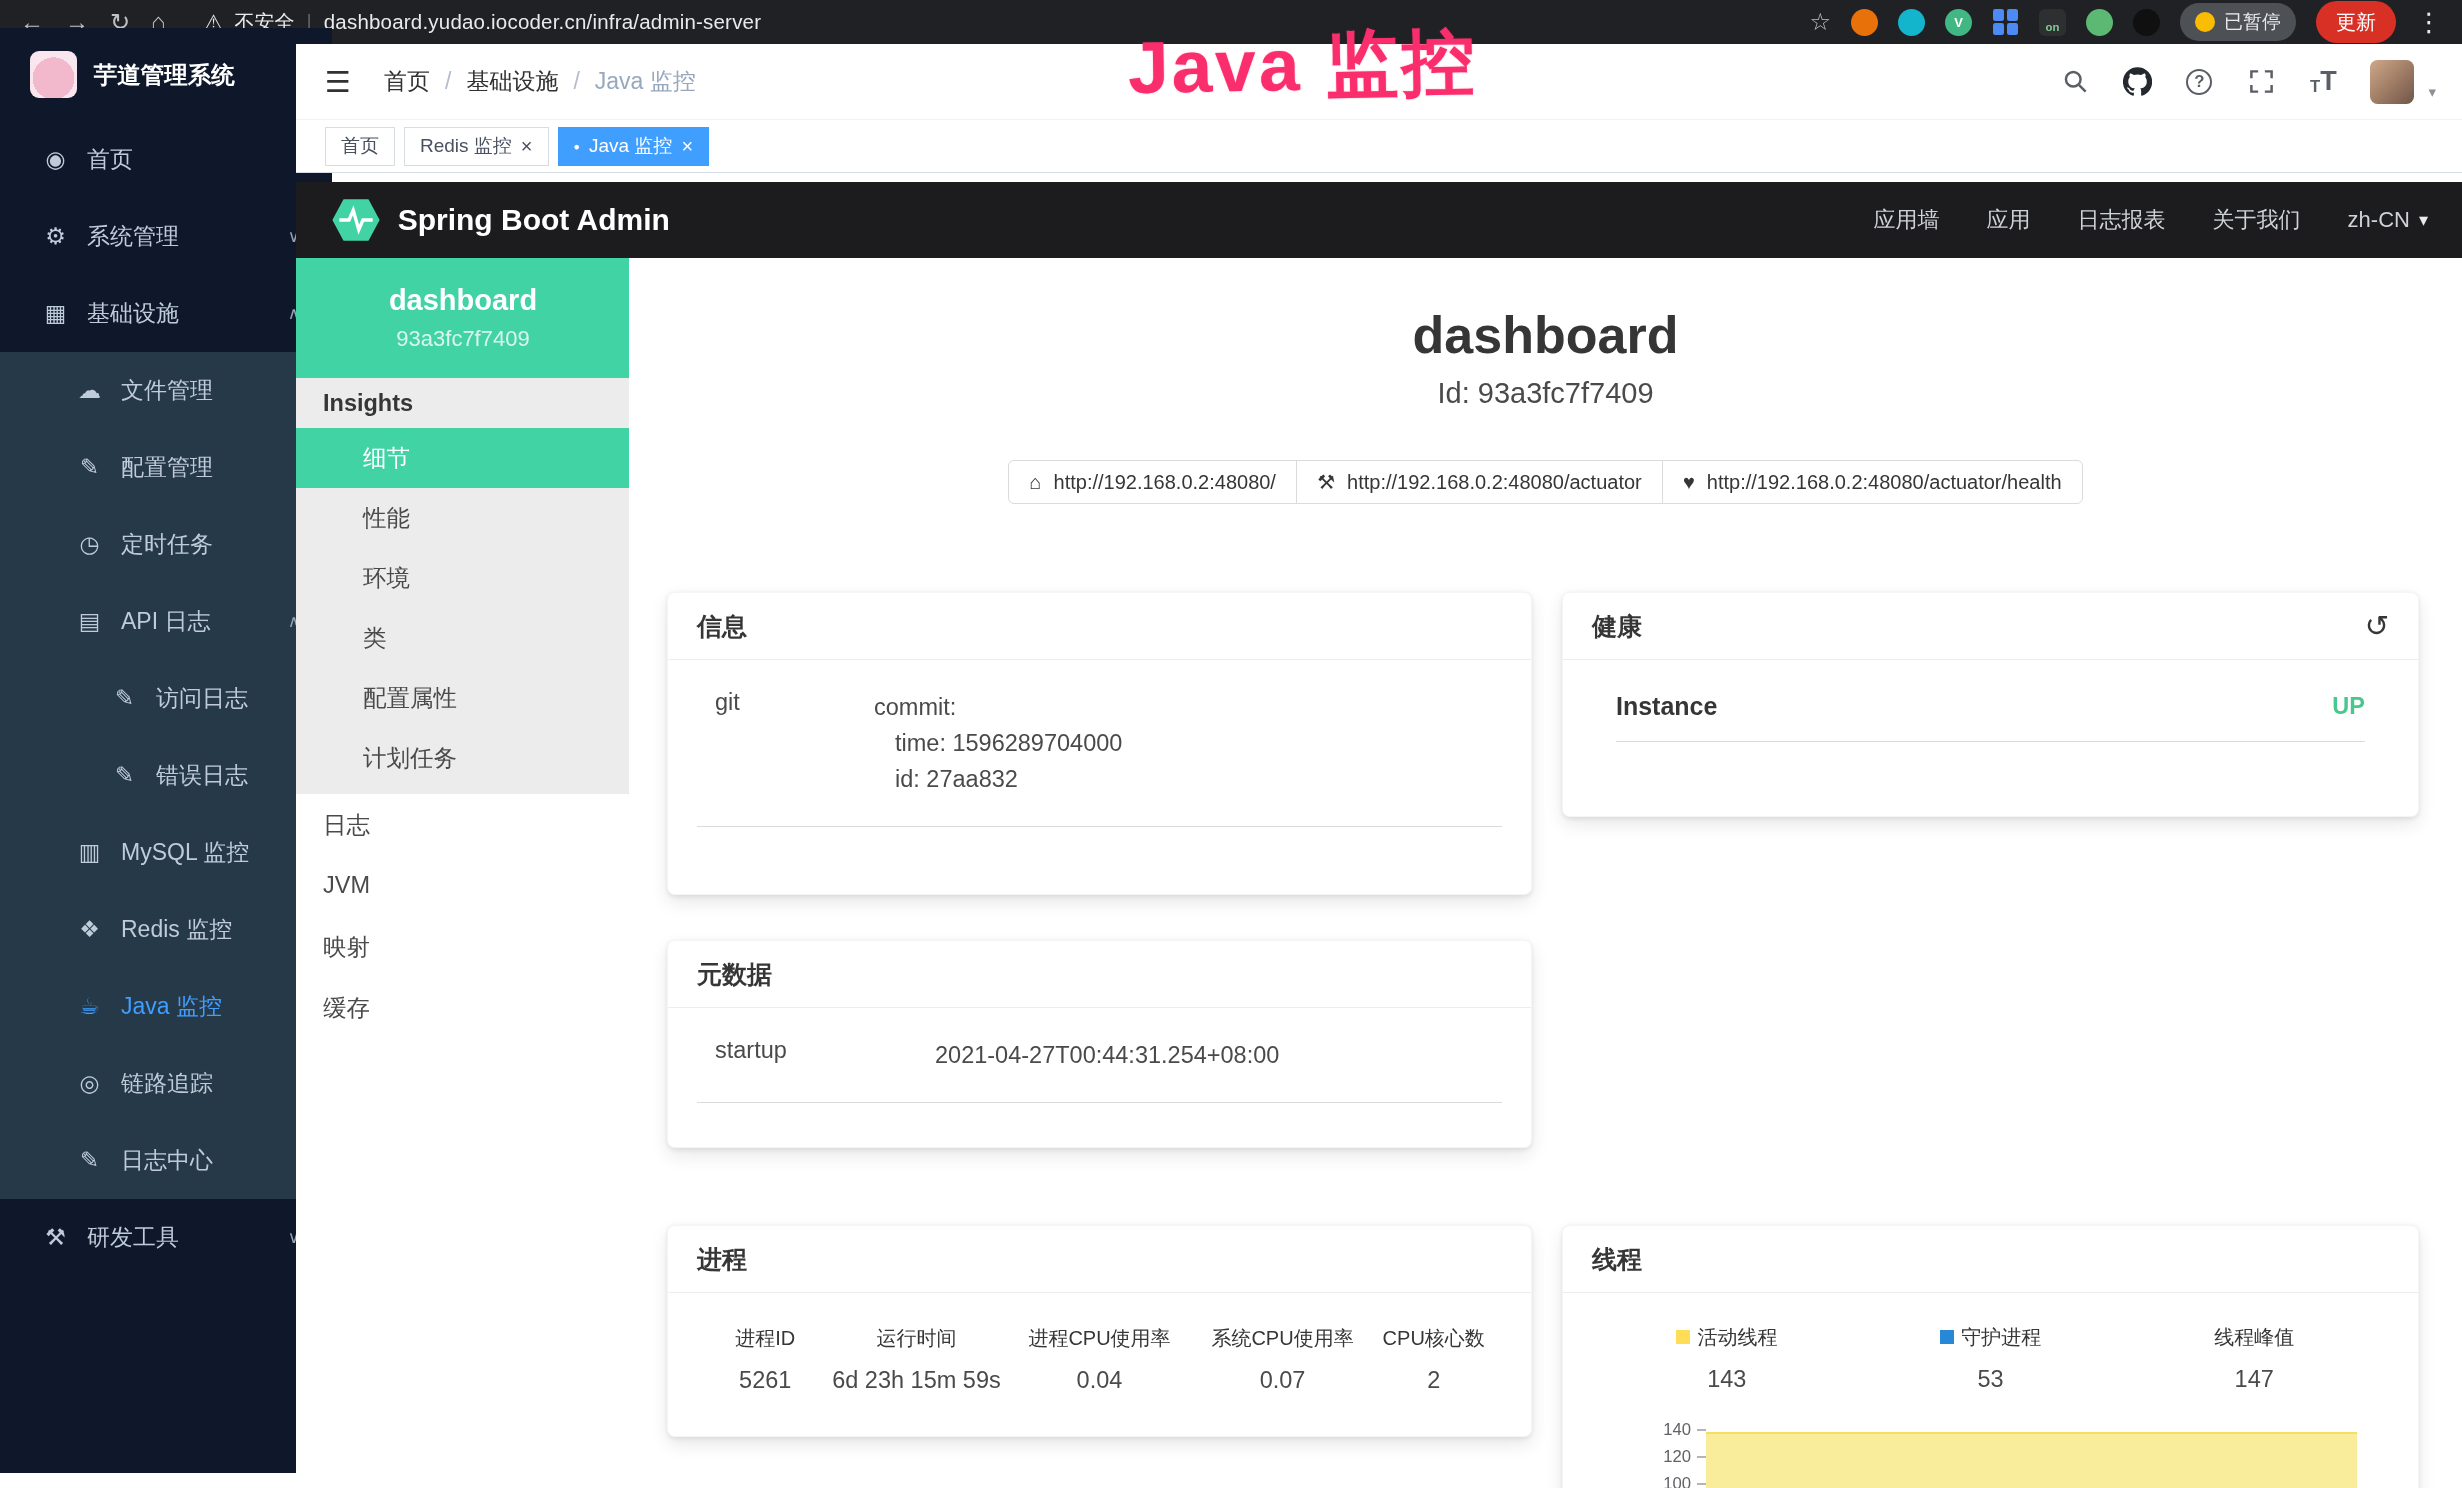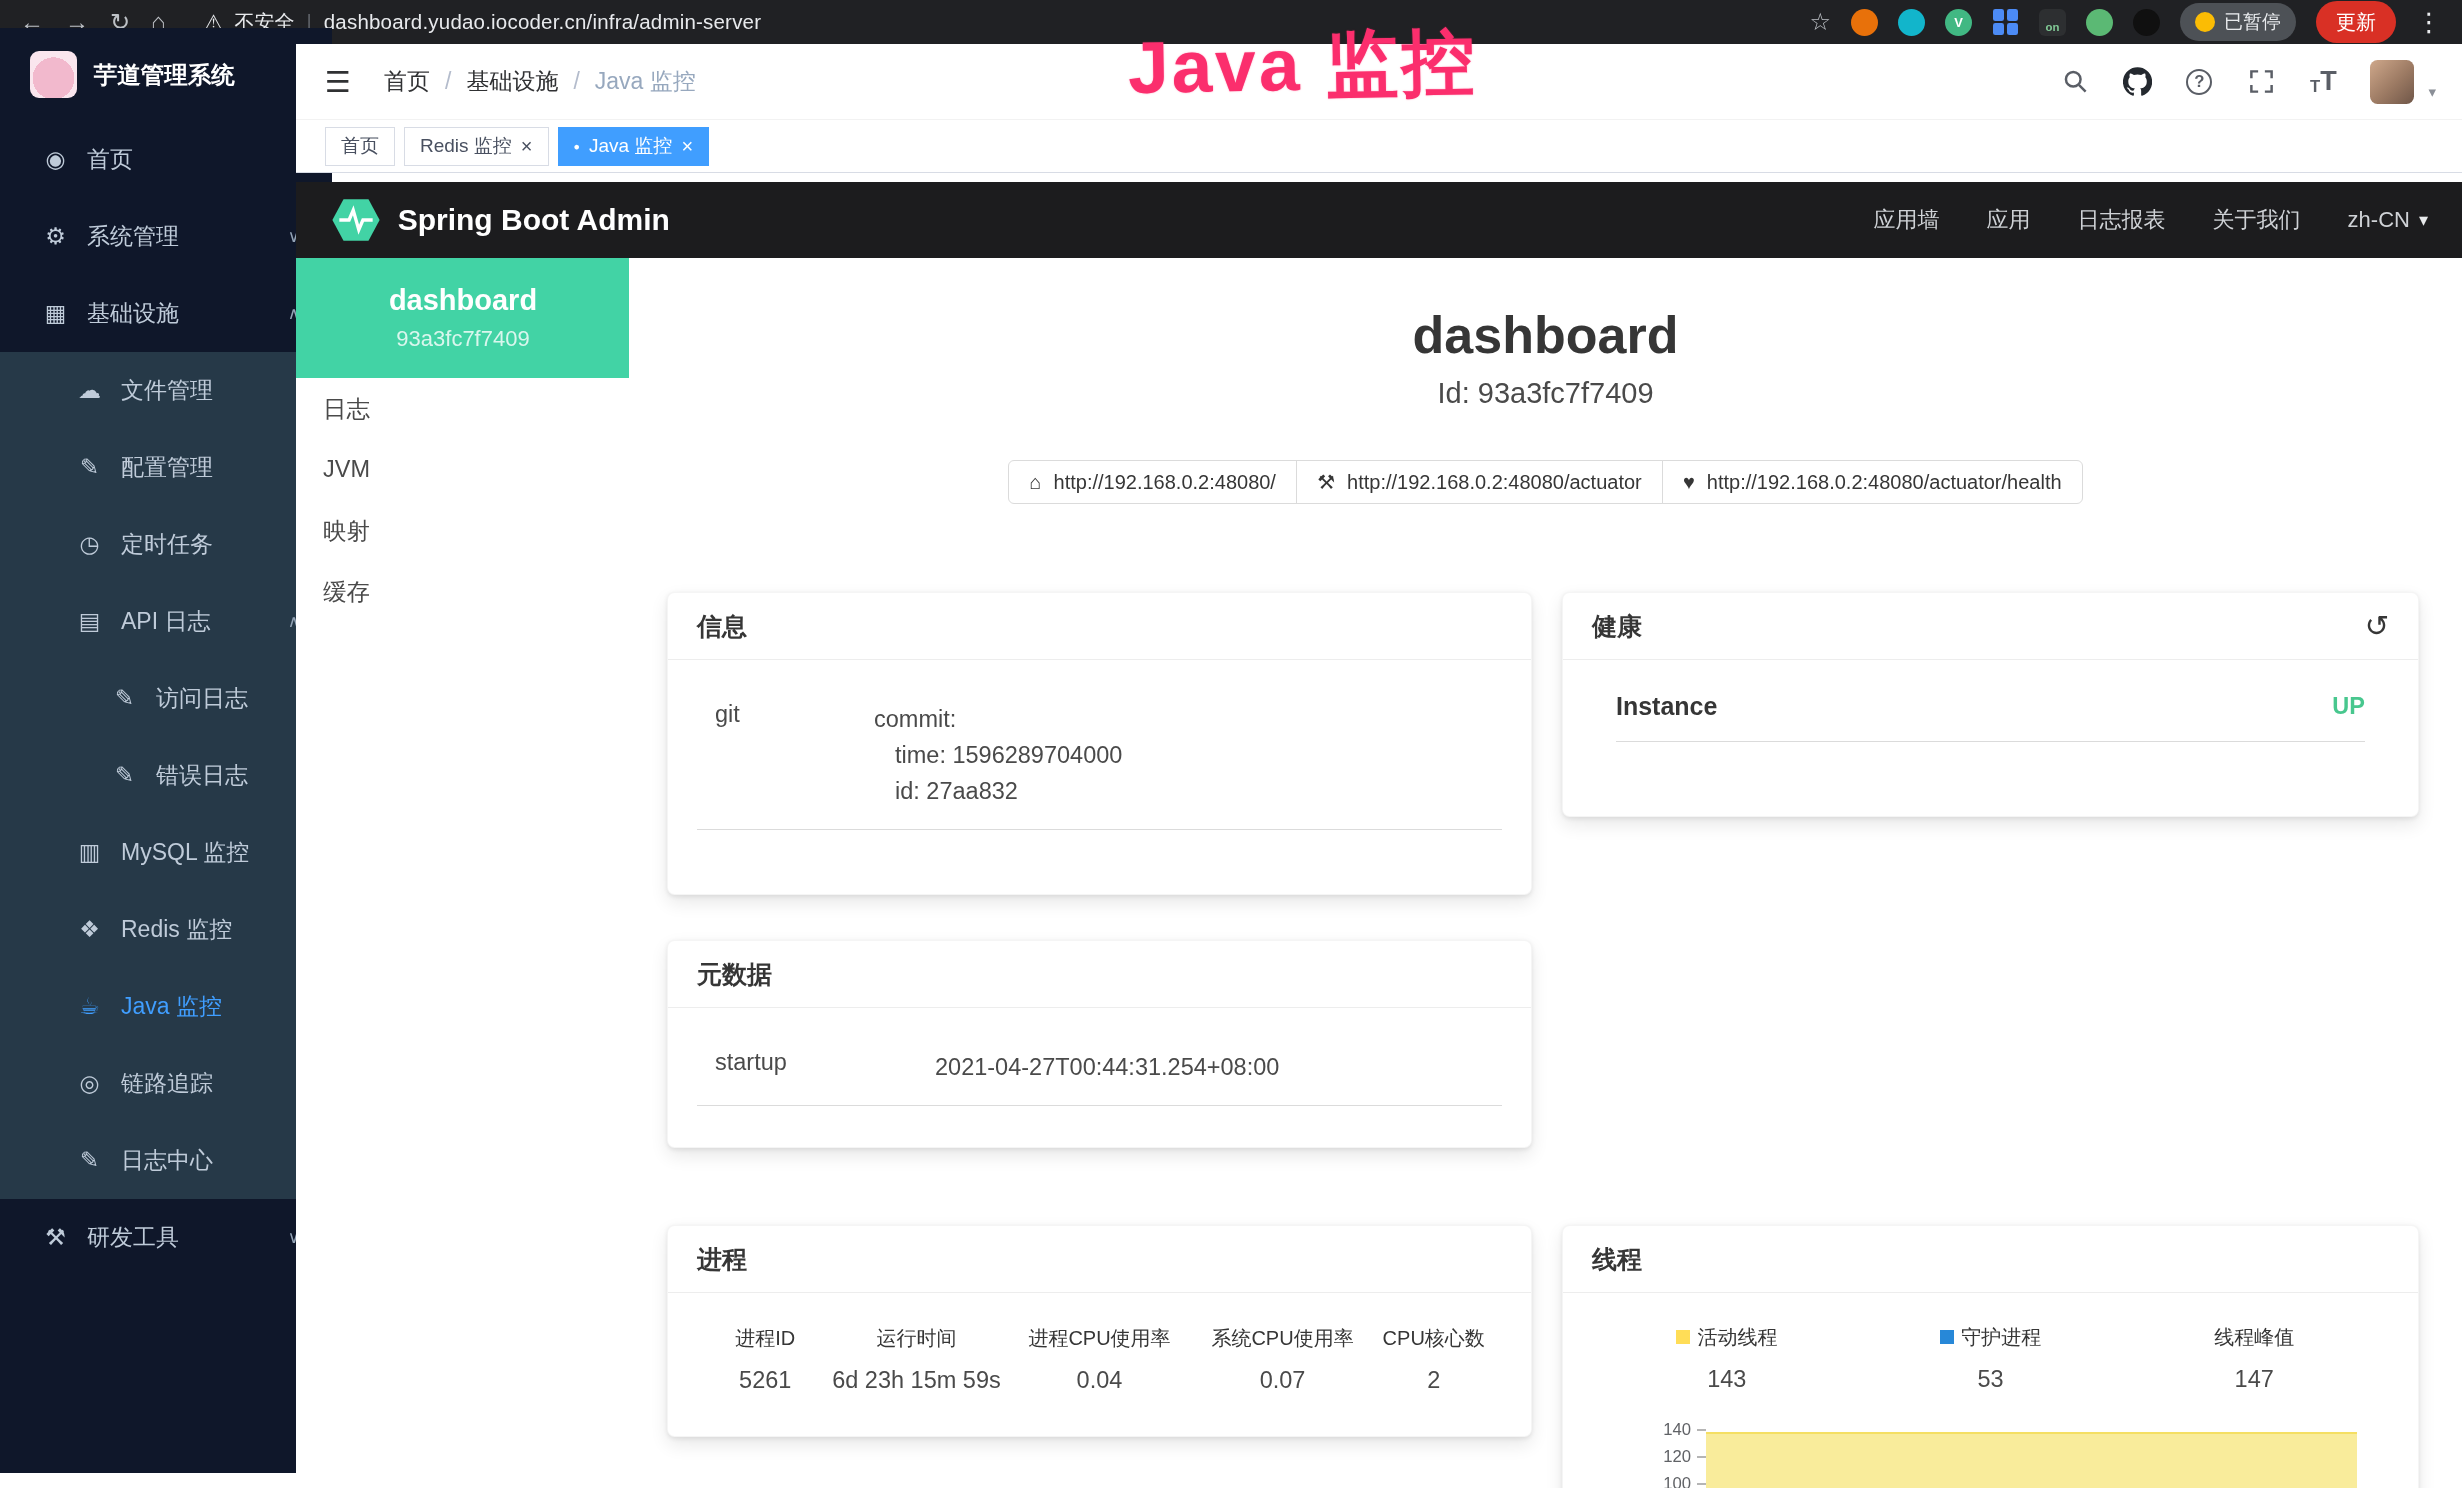--- a/index.html
+++ b/index.html
@@ -121,21 +121,21 @@
     padding:0 29px; font-size:25px; font-weight:bold; color:#363636; border-bottom:1.5px solid #ededed; }
   .hist { font-size:29px; color:#363636; font-weight:normal; cursor:pointer; }
   .card-body { padding:26px 29px 23px; }
 
   #card-info    { left:38px;  top:334px;  width:865px; height:303px; }
   #card-health  { left:933px; top:334px; width:857px; height:225px; }
   #card-meta    { left:38px;  top:682px;  width:865px; height:208px; }
   #card-process { left:38px;  top:967px; width:865px; height:212px; }
   #card-threads { left:933px; top:967px; width:857px; height:394px; }
 
-  .kv-row { display:flex; border-bottom:0.8px solid #dbdbdb; padding:3px 0 20px 18px;margin-top:12px; }
+  .kv-row { display:flex; border-bottom:0.8px solid #dbdbdb; padding:3px 0 29px 18px; }
   .kv-row .k { width:159px; font-size:23.5px; color:#4a4a4a; }
   .kv-row .k.wide { width:220px; }
   .kv-row .v { flex:1; font-size:23.5px; color:#4a4a4a; line-height:36px; }
   .v .ind { padding-left:21px; }
 
   .health-row { display:flex; justify-content:space-between; align-items:center;
     margin:6px 24px 0; padding-bottom:20px; border-bottom:0.8px solid #dbdbdb; }
   .health-row .hl { font-size:25px; font-weight:bold; color:#363636; }
   .health-row .hv { font-size:23.5px; font-weight:bold; color:#48c78e; }
 
@@ -345,20 +345,41 @@
       <span class="caret">▾</span>
     </span>
   </div>
 </div>
 
 <div class="sba-sidebar">
   <div class="inst">
     <span class="inst-name">dashboard</span>
     <span class="inst-id">93a3fc7f7409</span>
   </div>
+  <div class="sba-group">
+    <div class="grp-label">Insights</div>
+    <div class="sitem active">
+      <span>细节</span>
+    </div>
+    <div class="sitem">
+      <span>性能</span>
+    </div>
+    <div class="sitem">
+      <span>环境</span>
+    </div>
+    <div class="sitem">
+      <span>类</span>
+    </div>
+    <div class="sitem">
+      <span>配置属性</span>
+    </div>
+    <div class="sitem">
+      <span>计划任务</span>
+    </div>
+  </div>
   <div class="sitem2">
     <span>日志</span>
   </div>
   <div class="sitem2">
     <span>JVM</span>
   </div>
   <div class="sitem2">
     <span>映射</span>
   </div>
   <div class="sitem2">

